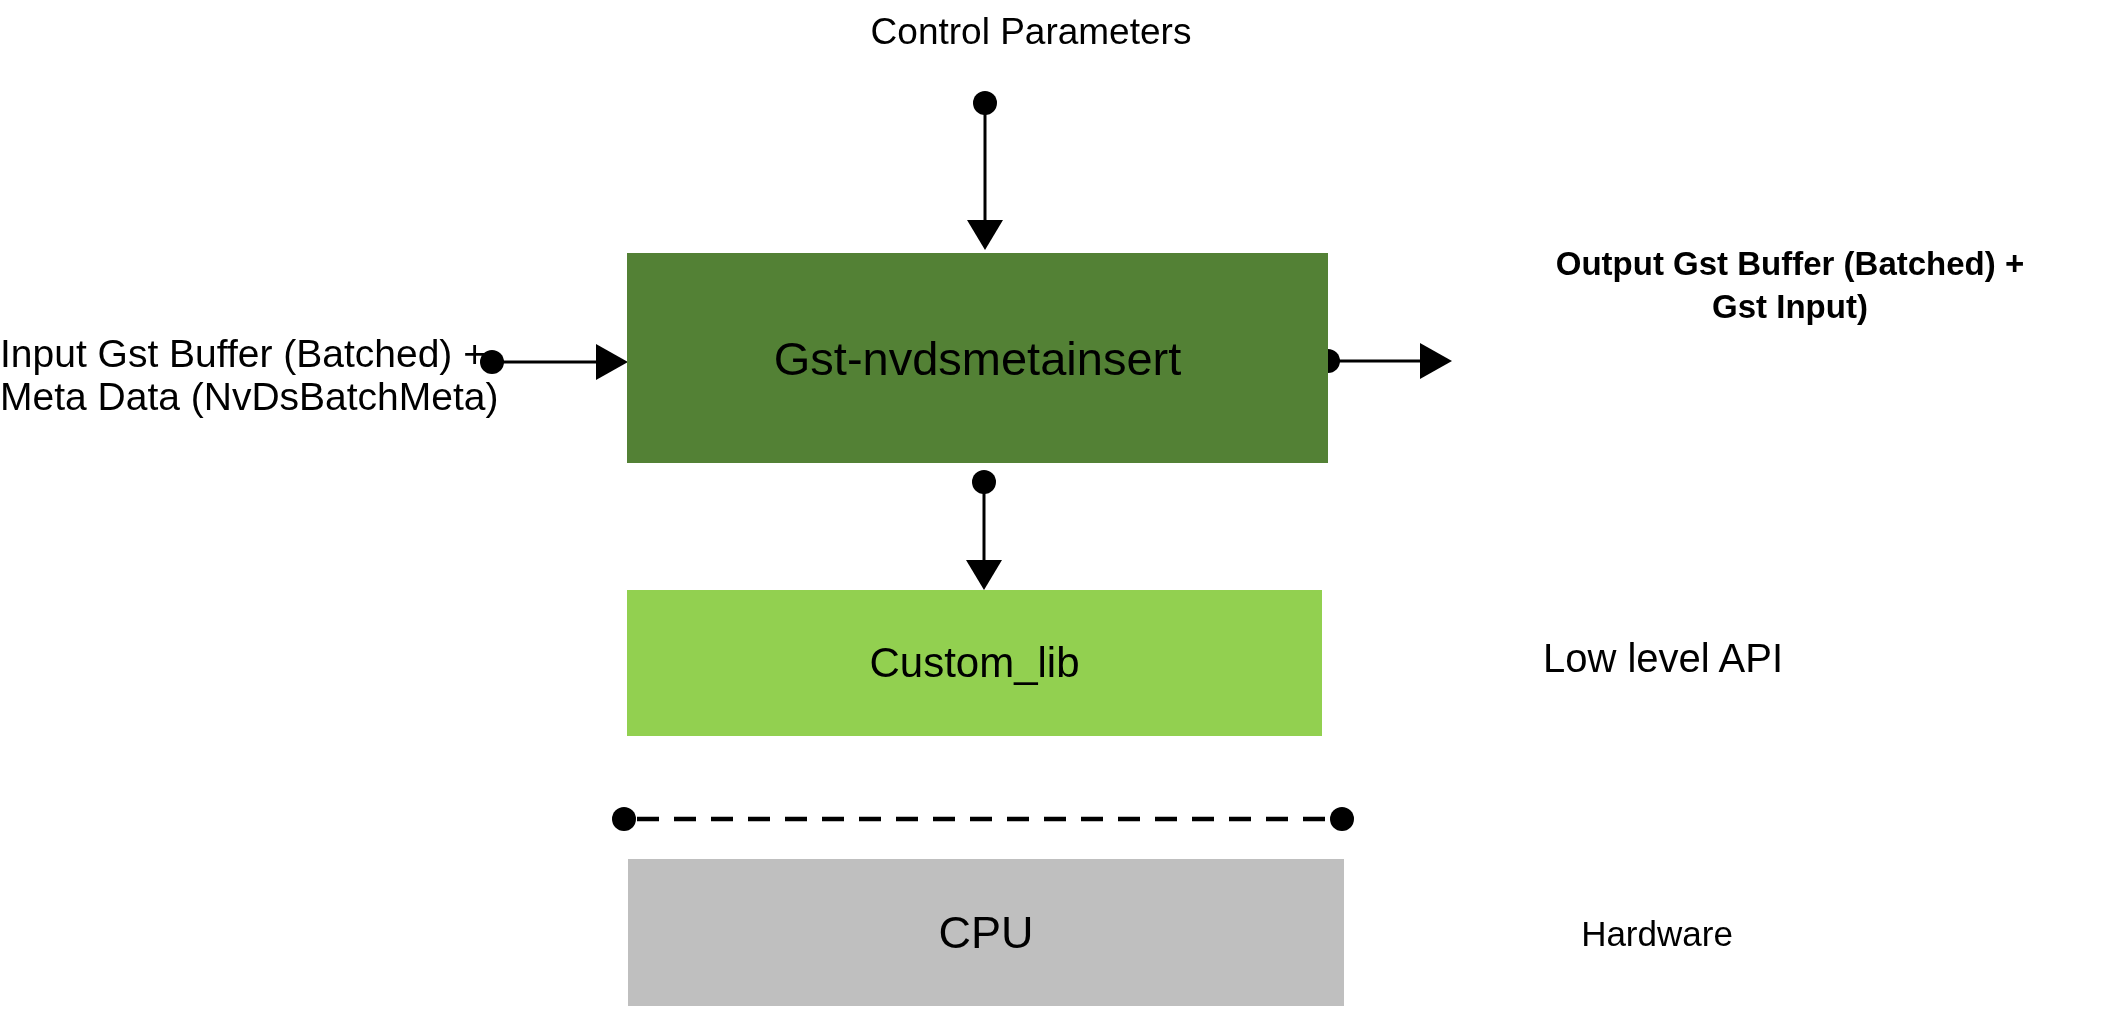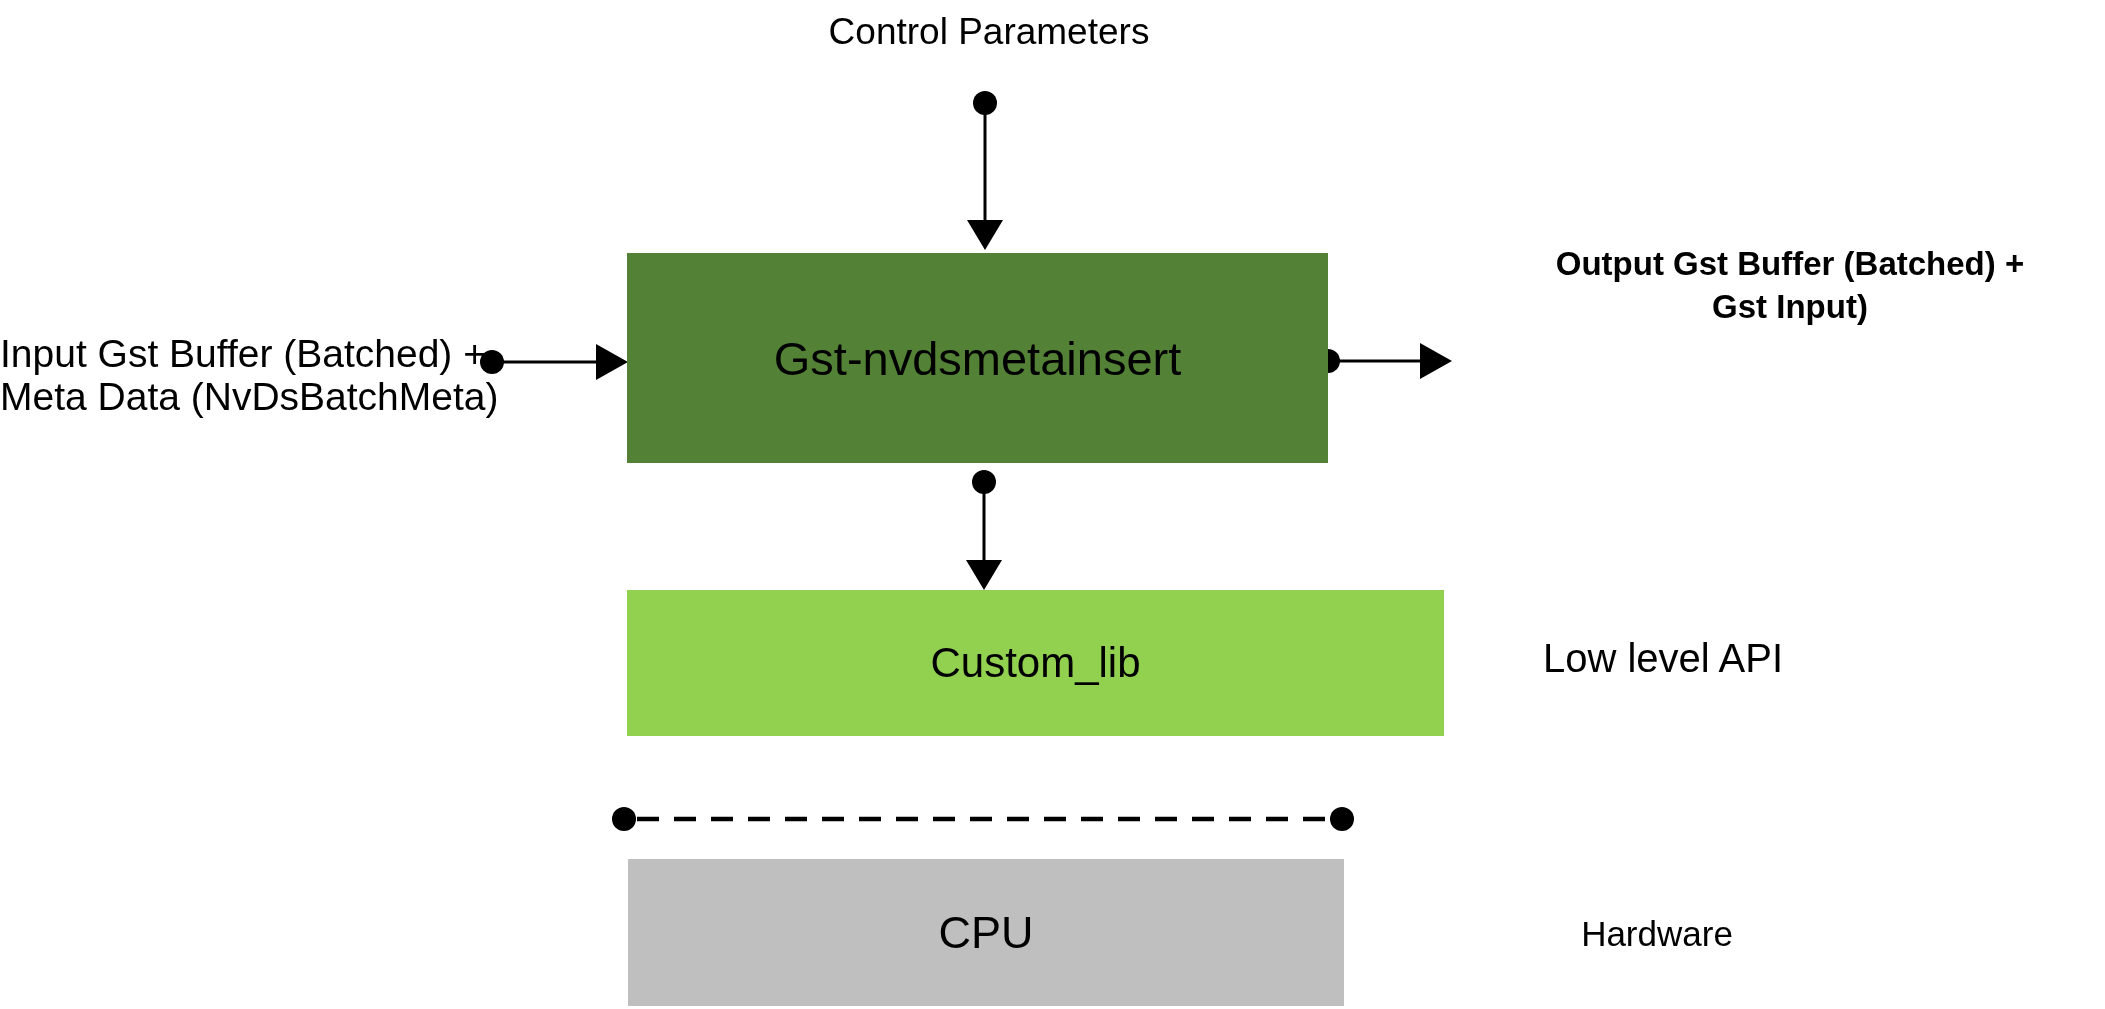--- a/index.html
+++ b/index.html
@@ -29,34 +29,34 @@
     display:flex;flex-direction:column;
     align-items:center;justify-content:center;
     text-align:center;
   }
   .box-gst{
     left:627px;top:253px;width:701px;height:210px;
     background:var(--plugin-green);
     font-size:47px;
   }
   .box-customlib{
-    left:627px;top:590px;width:817px;height:146px;
+    left:627px;top:590px;width:695px;height:146px;
     background:var(--lib-green);
   }
   .customlib-title{font-size:42px;line-height:54px;white-space:nowrap;}
   .customlib-subtitle{font-size:36px;line-height:48px;white-space:nowrap;}
   .box-cpu{
     left:628px;top:859px;width:716px;height:147px;
     background:var(--hw-gray);
     font-size:45px;
   }
   .label{position:absolute;text-align:center;}
   .label div{white-space:nowrap;}
   .control-label{
-    left:789px;top:10px;width:400px;
+    left:831px;top:10px;width:400px;
     font-size:37px;line-height:44px;white-space:nowrap;
   }
   .input-label{
     left:0px;top:332px;width:460px;
     font-size:39px;line-height:43px;
   }
   .output-label{
     left:1475px;top:242px;width:630px;
     font-size:33px;line-height:43px;font-weight:bold;
   }

